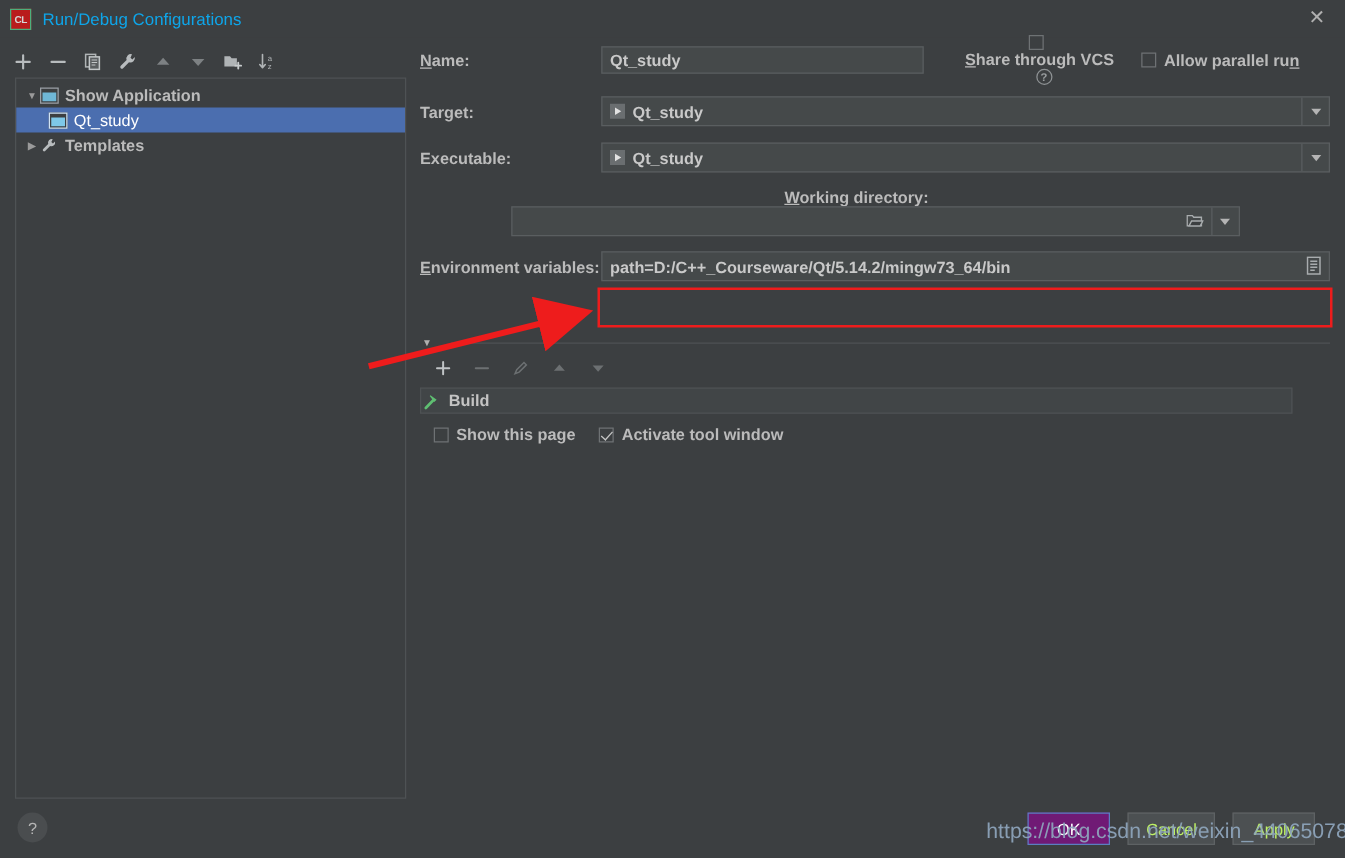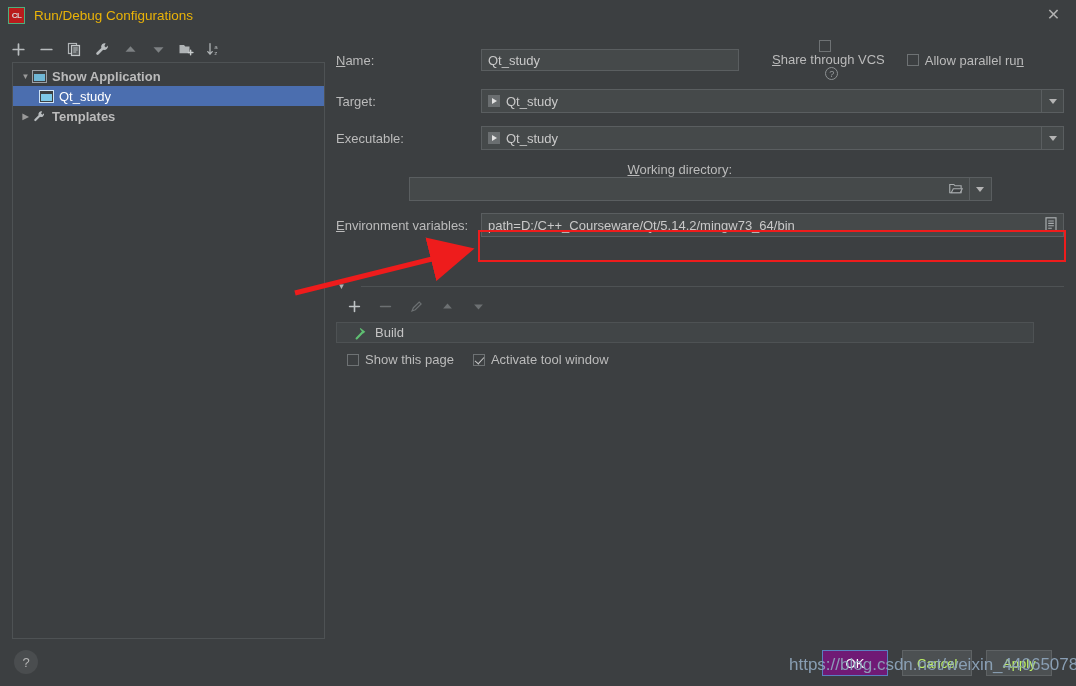--- a/index.html
+++ b/index.html
@@ -19,21 +19,21 @@
     position:absolute; left:0; top:0; width:1076px; height:30px;
     background:#3c3f41; display:flex; align-items:center;
   }
   .cl-icon{
     width:17px; height:17px; margin-left:8px; margin-right:9px;
     border:1.5px solid #4caf7d; background:#b91c1c;
     display:flex; align-items:center; justify-content:center;
     font-size:8px; font-weight:bold; color:#d6d6d6; letter-spacing:-0.5px;
     font-family:"Liberation Sans", sans-serif;
   }
-  .title-text{ font-size:13.5px; color:#eab308; }
+  .title-text{ font-size:13.5px; color:#0ea5e9; }
   .close-btn{
     position:absolute; right:14px; top:7px; width:17px; height:17px;
     color:#b0b0b0; font-size:16px; line-height:16px; text-align:center; cursor:pointer;
     font-family:"Liberation Sans", sans-serif;
   }
 
   
   .left-toolbar{
     position:absolute; left:10px; top:36px; width:210px; height:26px;
     display:flex; align-items:center; gap:11px;
@@ -60,21 +60,21 @@
     border:1.5px solid #9aa0a6; background:#3c3f41;
   }
   .app-ico::after{
     content:''; position:absolute; left:1px; top:3px; right:1px; bottom:1px; background:#6fb7d6;
   }
   .app-ico-sel{ border-color:#cfe3f5; }
   .app-ico-sel::after{ background:#7ec8e8; }
   .wrench-ico svg{ display:block; }
 
   
-  .form{ position:absolute; left:336px; top:48px; width:728px; }
+  .form{ position:absolute; left:336px; top:36px; width:728px;font-weight:bold; }
   .row{ display:flex; align-items:center; margin-bottom:0; }
   .lbl{ color:#bbbbbb; font-size:13px; }
   .mn{ text-decoration:underline; }
 
   .field{
     background:#45494a; border:1px solid #5a5e60; height:22px;
     color:#c9c9c9; font-size:13px; display:flex; align-items:center;
     padding:0 6px; position:relative;
   }
   .field.tall{ height:24px; }
@@ -110,21 +110,21 @@
     display:inline-flex;align-items:center;justify-content:center;
     font-size:9px;color:#9a9ea0;margin-left:7px;flex:0 0 13px;
   }
 
   
   .bl-header{ display:flex; align-items:center; gap:6px; }
   .bl-line{ flex:1; height:1px; background:#4e5254; margin-left:8px; }
   .bl-toolbar{ display:flex; align-items:center; gap:14px; }
   .build-row{
     background:#414547; border:1px solid #4e5254; height:21px;
-    display:flex; align-items:center; padding-left:18px; color:#c4c4c4;
+    display:flex; align-items:center; padding-left:2px; color:#c4c4c4;
   }
 
   
   .help-btn{
     position:absolute; left:14px; top:650px; width:24px; height:24px;
     border-radius:50%; background:#4a4d4f;
     display:flex; align-items:center; justify-content:center;
     color:#b4b4b4; font-size:13px; cursor:pointer;
   }
   .btn{

